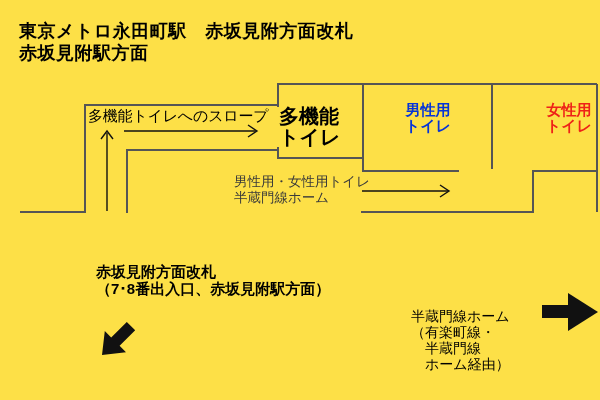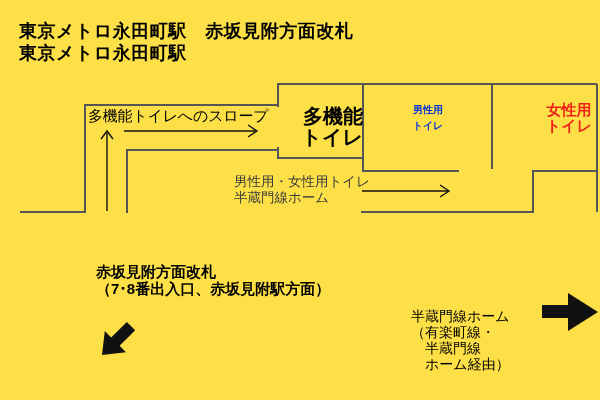--- a/index.html
+++ b/index.html
@@ -5,36 +5,36 @@
   html,body{margin:0;padding:0;background:#fff;}
   #page{position:relative;width:600px;height:400px;background:#fde047;overflow:hidden;
         font-family:"Liberation Sans","DejaVu Sans",sans-serif;color:var(--text,#000);}
   .abs{position:absolute;}
   #title{left:19px;top:20px;font-size:18px;font-weight:bold;line-height:22px;color:var(--text,#000);letter-spacing:.5px;}
   #map-svg{left:0;top:0;}
   #map-svg line{stroke:var(--wall,#555);stroke-width:2;}
   #map-svg .arrow{stroke:var(--arrow,#1a1a1a);stroke-width:1.4;fill:none;}
   .label{white-space:pre;}
   #multi-slope-label{left:88px;top:107px;font-size:15px;color:var(--text,#000);letter-spacing:-0.2px;}
-  #multi-toilet-label{left:279px;top:106px;width:84px;text-align:right;font-size:20px;font-weight:bold;line-height:21px;color:var(--text,#000);}
-  #mens-toilet-label{left:364px;top:102px;width:128px;text-align:center;font-size:10px;font-weight:bold;line-height:16px;color:var(--mens,#0533d8);}
+  #multi-toilet-label{left:279px;top:106px;width:84px;text-align:left;font-size:20px;font-weight:bold;line-height:21px;color:var(--text,#000);}
+  #mens-toilet-label{left:364px;top:102px;width:128px;text-align:center;font-size:15px;font-weight:bold;line-height:16px;color:var(--mens,#0533d8);}
   #womens-toilet-label{left:493px;top:102px;width:104px;text-align:center;font-size:15px;font-weight:bold;line-height:16px;color:var(--womens,#ee2218);padding-left:24px;}
   #mw-slope-label{left:234px;top:174px;font-size:13.5px;line-height:15.5px;color:var(--muted_text,#3a3a3a);}
   #gate-label{left:96px;top:263px;font-size:15px;line-height:17px;color:var(--text,#000);font-weight:bold;}
   #platform-label{left:411px;top:264px;font-size:14px;line-height:16px;color:var(--text,#000);margin-top:44px;}
   .big-arrow{fill:var(--arrow,#000);}
 </style>
 </head>
 <body>
 
 <div id="page">
 
   <div id="title" class="abs">
     <div>東京メトロ永田町駅　赤坂見附方面改札</div>
-    <div>東京メトロ永田町駅</div>
+    <div>赤坂見附駅方面</div>
   </div>
 
   <svg id="map-svg" class="abs" width="600" height="400" viewBox="0 0 600 400">
     <g>
       <line x1="85" y1="105" x2="278" y2="105"></line>
       <line x1="85" y1="104" x2="85" y2="213"></line>
       <line x1="20" y1="212" x2="86" y2="212"></line>
       <line x1="127" y1="149" x2="127" y2="213"></line>
       <line x1="126" y1="150" x2="278" y2="150"></line>
       <line x1="278" y1="84" x2="278" y2="107"></line>

